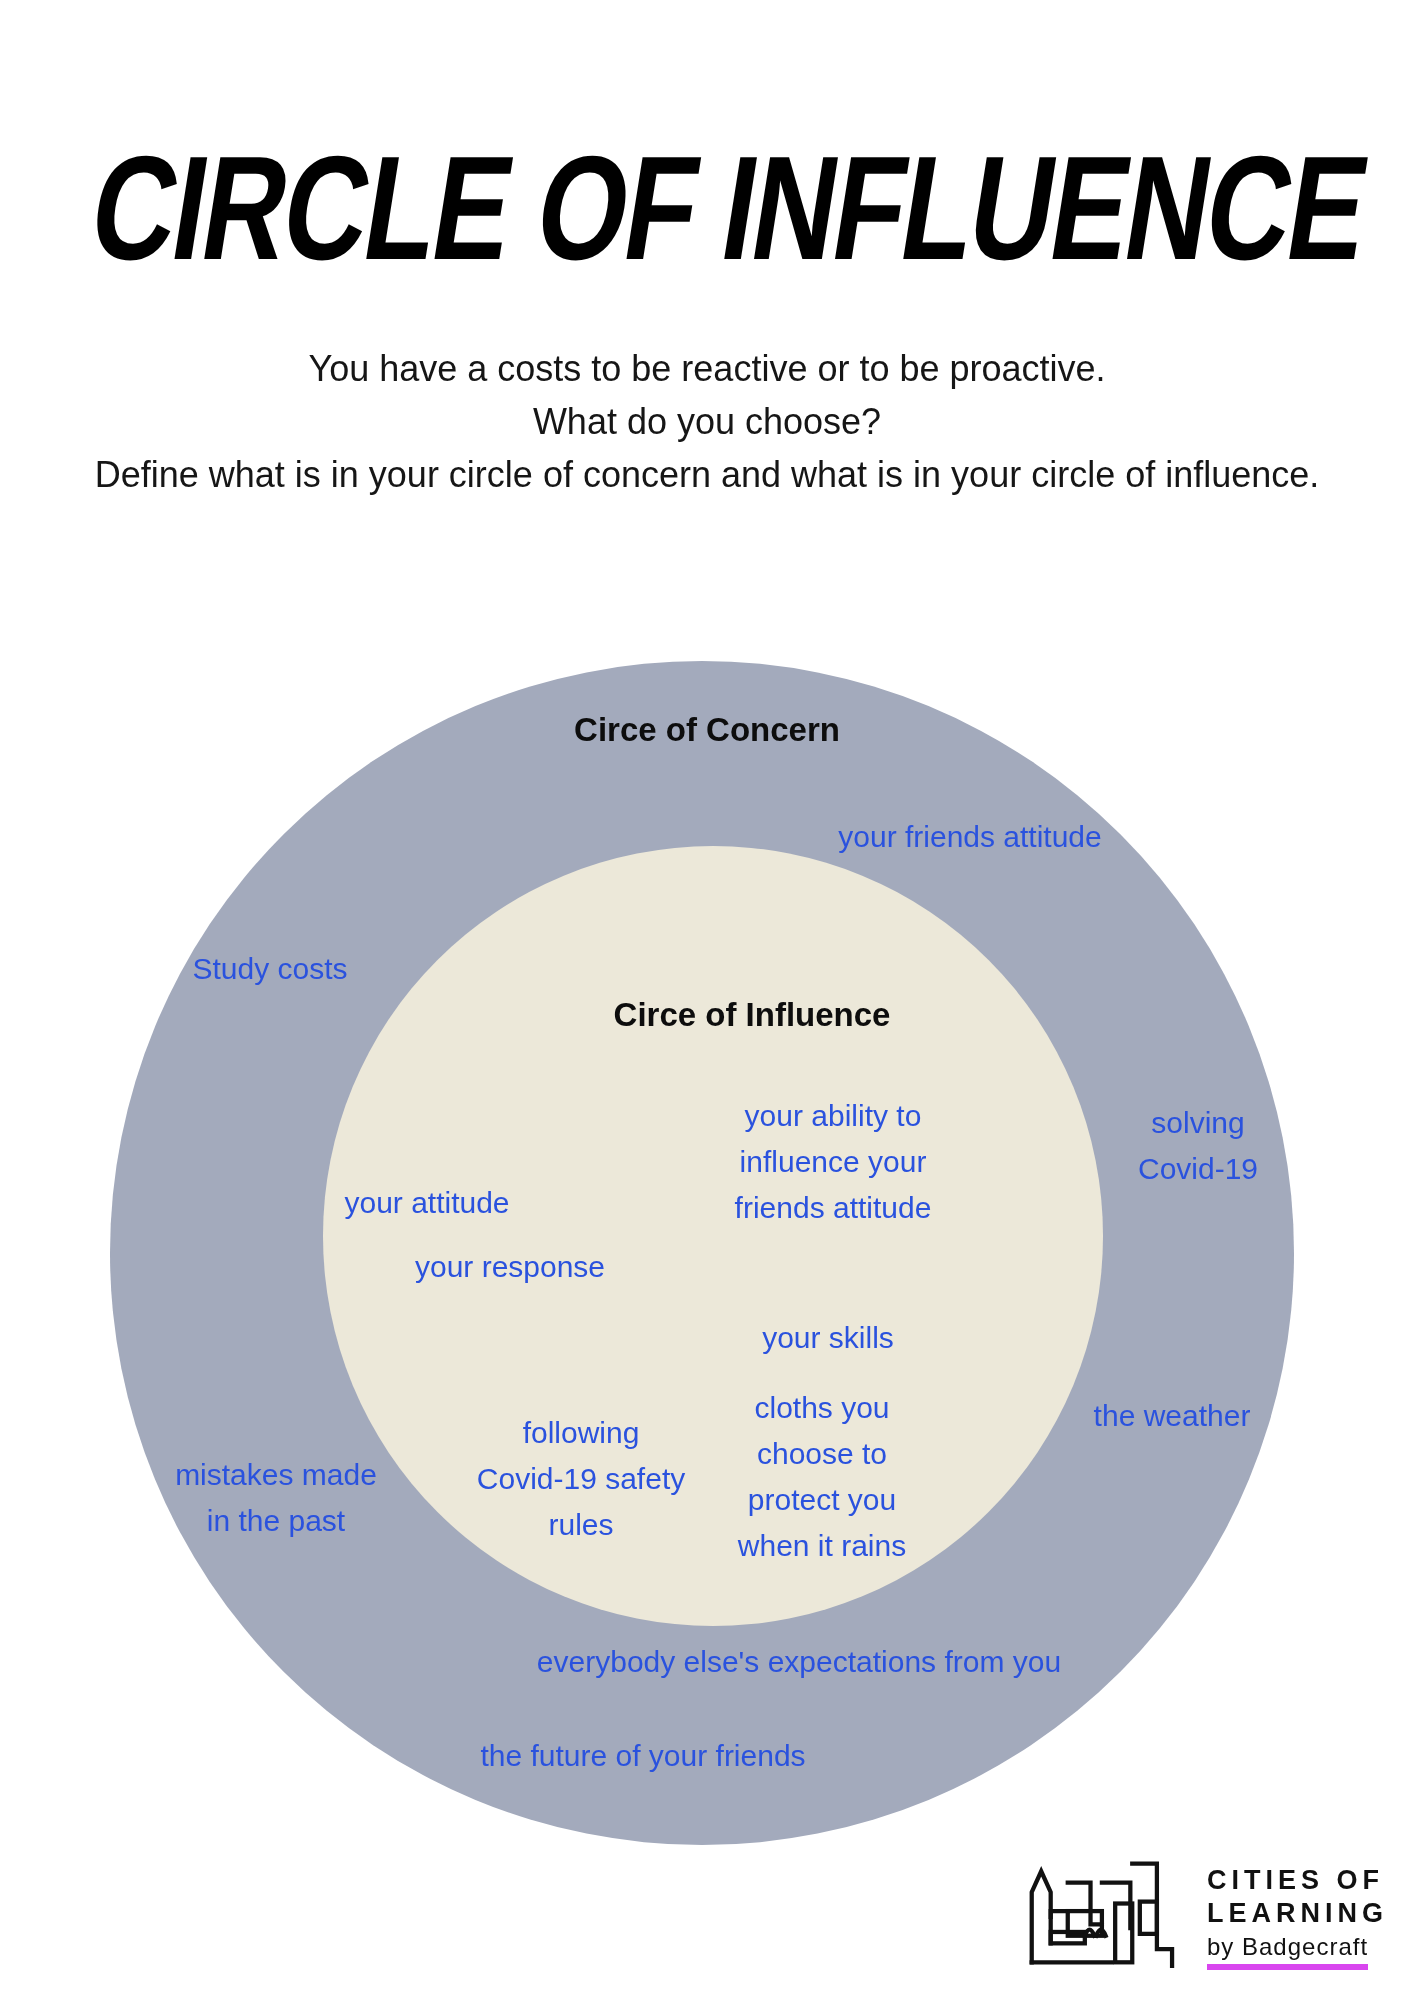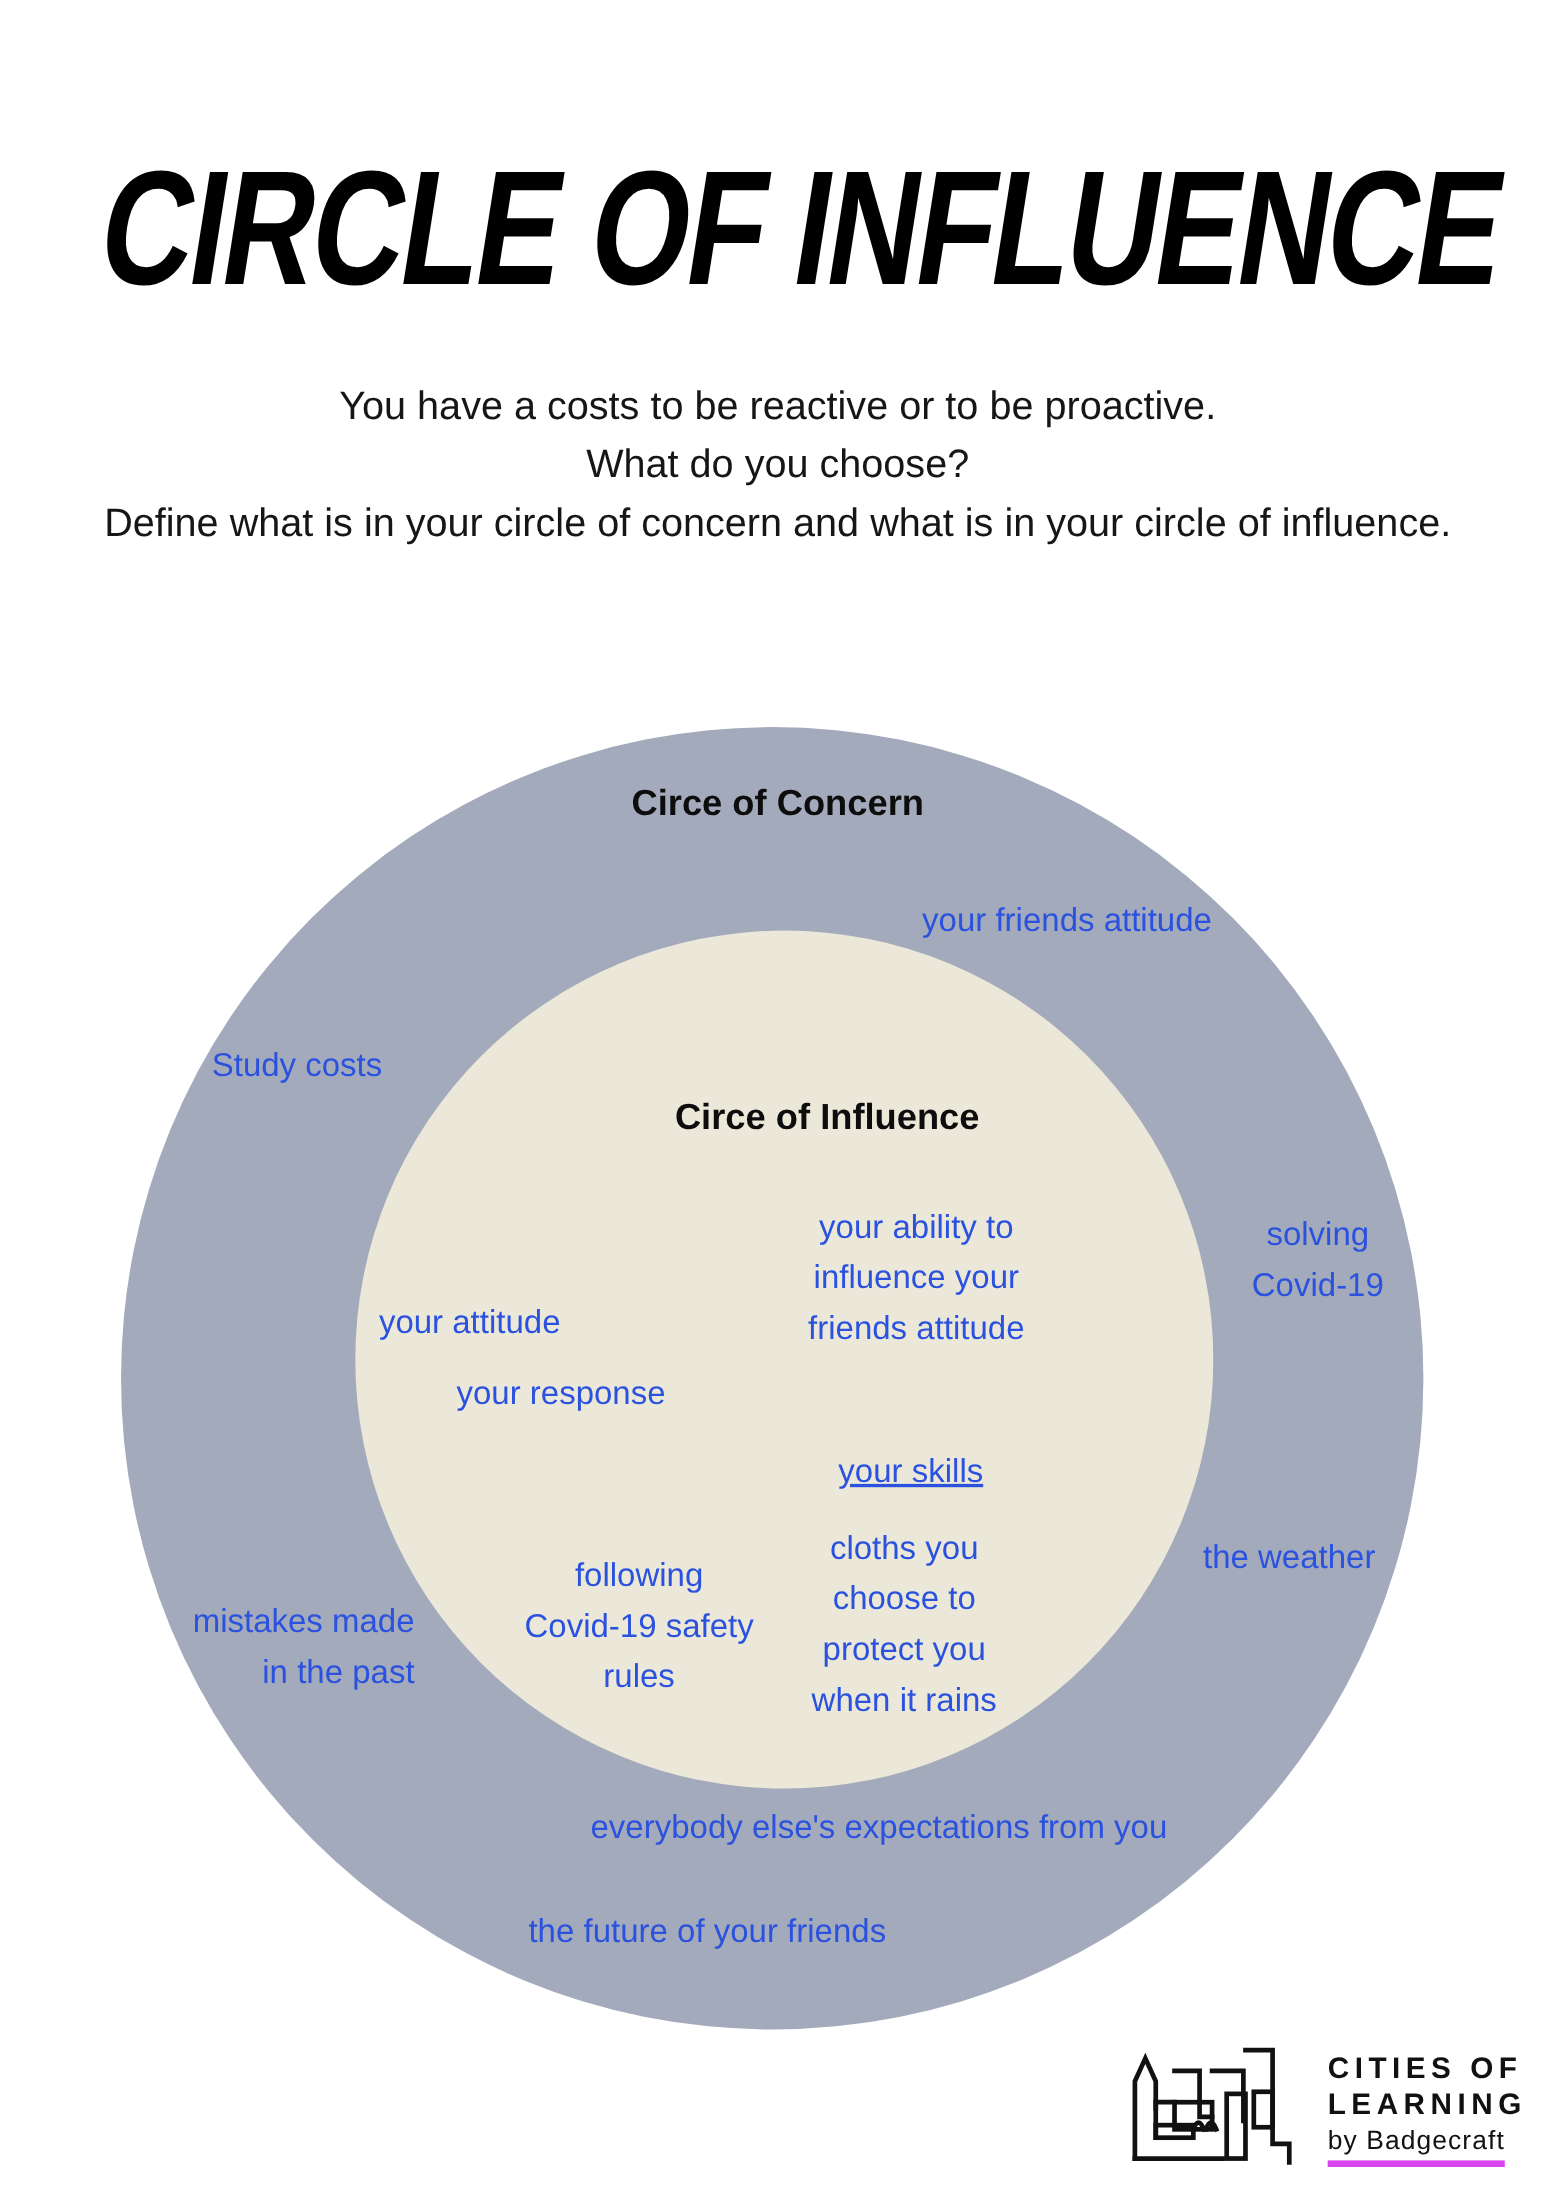--- a/index.html
+++ b/index.html
@@ -41,27 +41,27 @@
   
   .item {
     position:absolute; transform:translate(-50%,-50%);
     color:#2a52de; font-size:30px; line-height:46px;
     text-align:center; white-space:pre-line;
   }
   .pos-c1 { left:970px;  top:837px;  }
   .pos-c2 { left:270px;  top:969px;  }
   .pos-c3 { left:1198px; top:1146px; }
   .pos-c4 { left:1172px; top:1416px; }
-  .pos-c5 { left:276px;  top:1498px;text-align:right; }
+  .pos-c5 { left:276px;  top:1498px; }
   .pos-c6 { left:799px;  top:1662px; white-space:nowrap; }
   .pos-c7 { left:643px;  top:1756px; white-space:nowrap; }
   .pos-i1 { left:833px;  top:1162px; }
   .pos-i2 { left:427px;  top:1203px; }
   .pos-i3 { left:510px;  top:1267px; }
-  .pos-i4 { left:828px;  top:1338px;text-decoration:underline; }
+  .pos-i4 { left:828px;  top:1338px; }
   .pos-i5 { left:822px;  top:1477px; }
   .pos-i6 { left:581px;  top:1479px; }
 
   
   .logo {
     position:absolute; right:26px; top:1858px;
     display:flex; align-items:flex-start; gap:31px; color:#111;
   }
   .logo svg { display:block; }
   .logo-text { display:flex; flex-direction:column; align-items:flex-start; padding-top:6px; }

